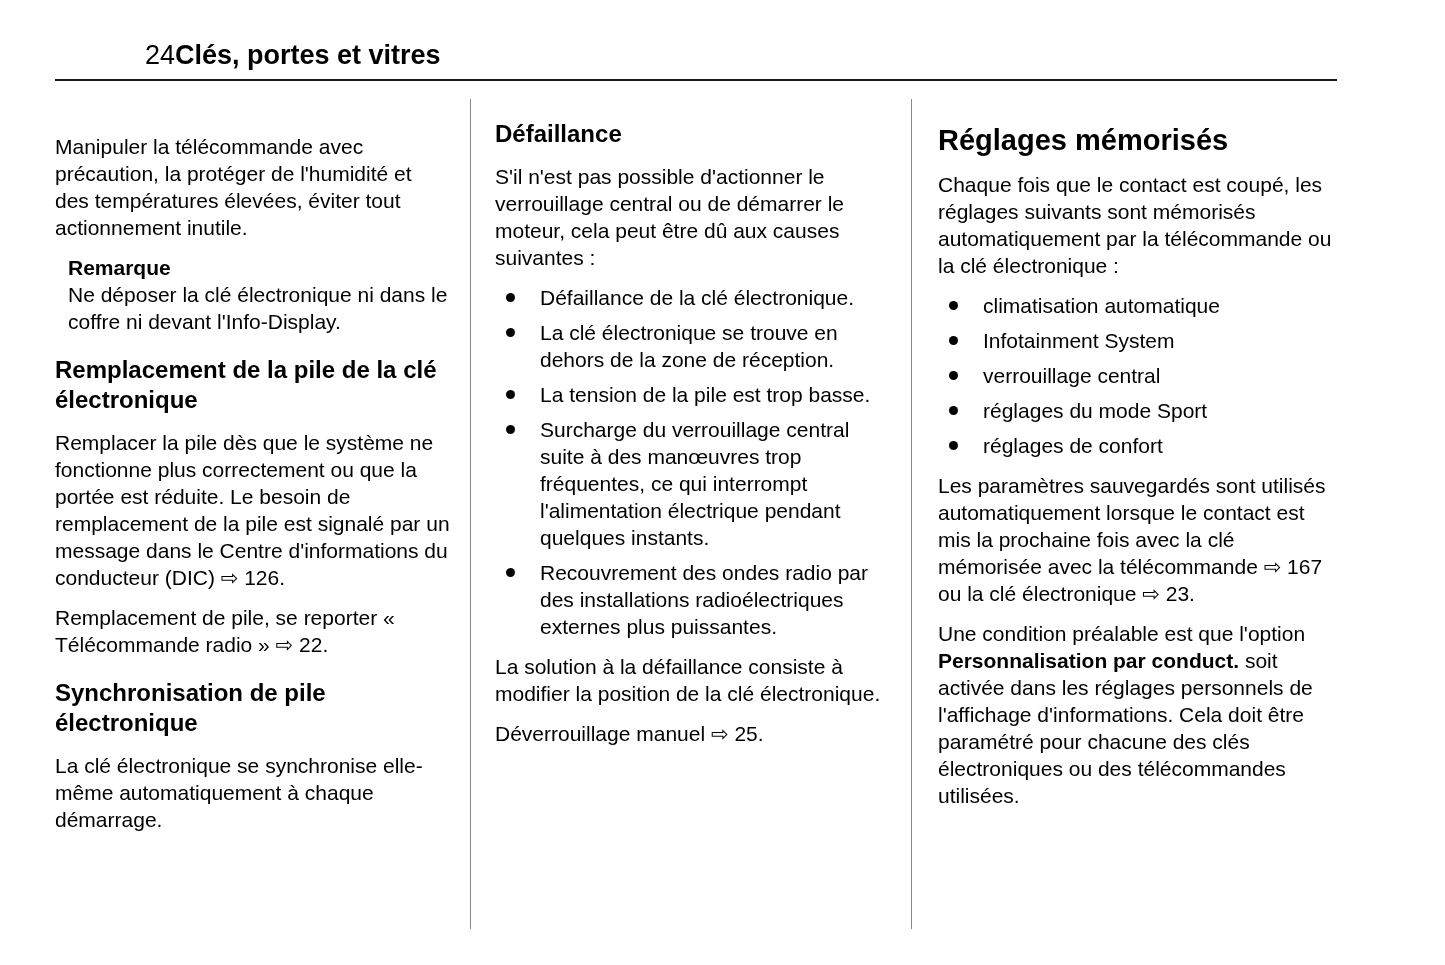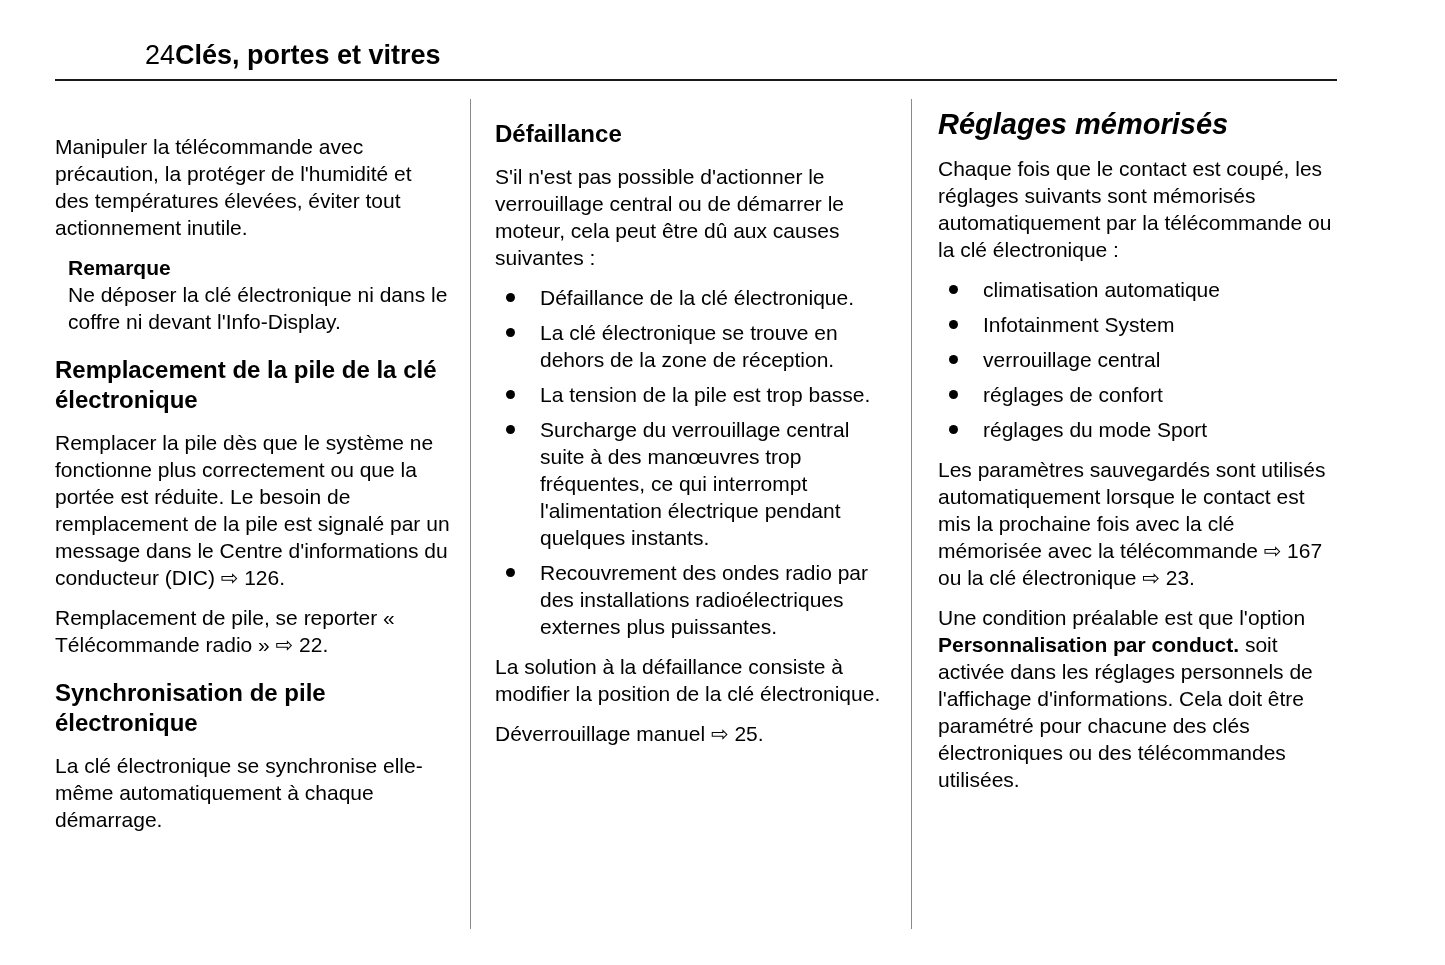--- a/index.html
+++ b/index.html
@@ -67,22 +67,21 @@
     line-height: 30px;
     font-weight: 700;
     margin: 20px 0 14px;
   }
   .subheading.first { margin-top: 12px; }
 
   .mainheading {
     font-size: 29px;
     line-height: 34px;
     font-weight: 700;
-    margin: 0 0 14px;
-    font-style: italic;
+    margin: 16px 0 14px;
   }
 
   ul.bullets {
     list-style: none;
     margin: 2px 0 13px;
   }
   ul.bullets li {
     position: relative;
     padding-left: 45px;
     font-size: 21px;
@@ -166,25 +165,25 @@
         <li>
           <span class="dot"></span>
           <span>Infotainment System</span>
         </li>
         <li>
           <span class="dot"></span>
           <span>verrouillage central</span>
         </li>
         <li>
           <span class="dot"></span>
-          <span>réglages de confort</span>
+          <span>réglages du mode Sport</span>
         </li>
         <li>
           <span class="dot"></span>
-          <span>réglages du mode Sport</span>
+          <span>réglages de confort</span>
         </li>
       </ul>
       <p class="body-text">Les paramètres sauvegardés sont utilisés automatiquement lorsque le contact est mis la prochaine fois avec la clé mémorisée avec la télécommande ⇨ 167 ou la clé électronique ⇨ 23.</p>
       <p class="body-text">
         <span>Une condition préalable est que l'option </span><strong>Personnalisation par conduct.</strong><span> soit activée dans les réglages personnels de l'affichage d'informations. Cela doit être paramétré pour chacune des clés électroniques ou des télécommandes utilisées.</span>
       </p>
     </section>
 
   </div>
 </div>

